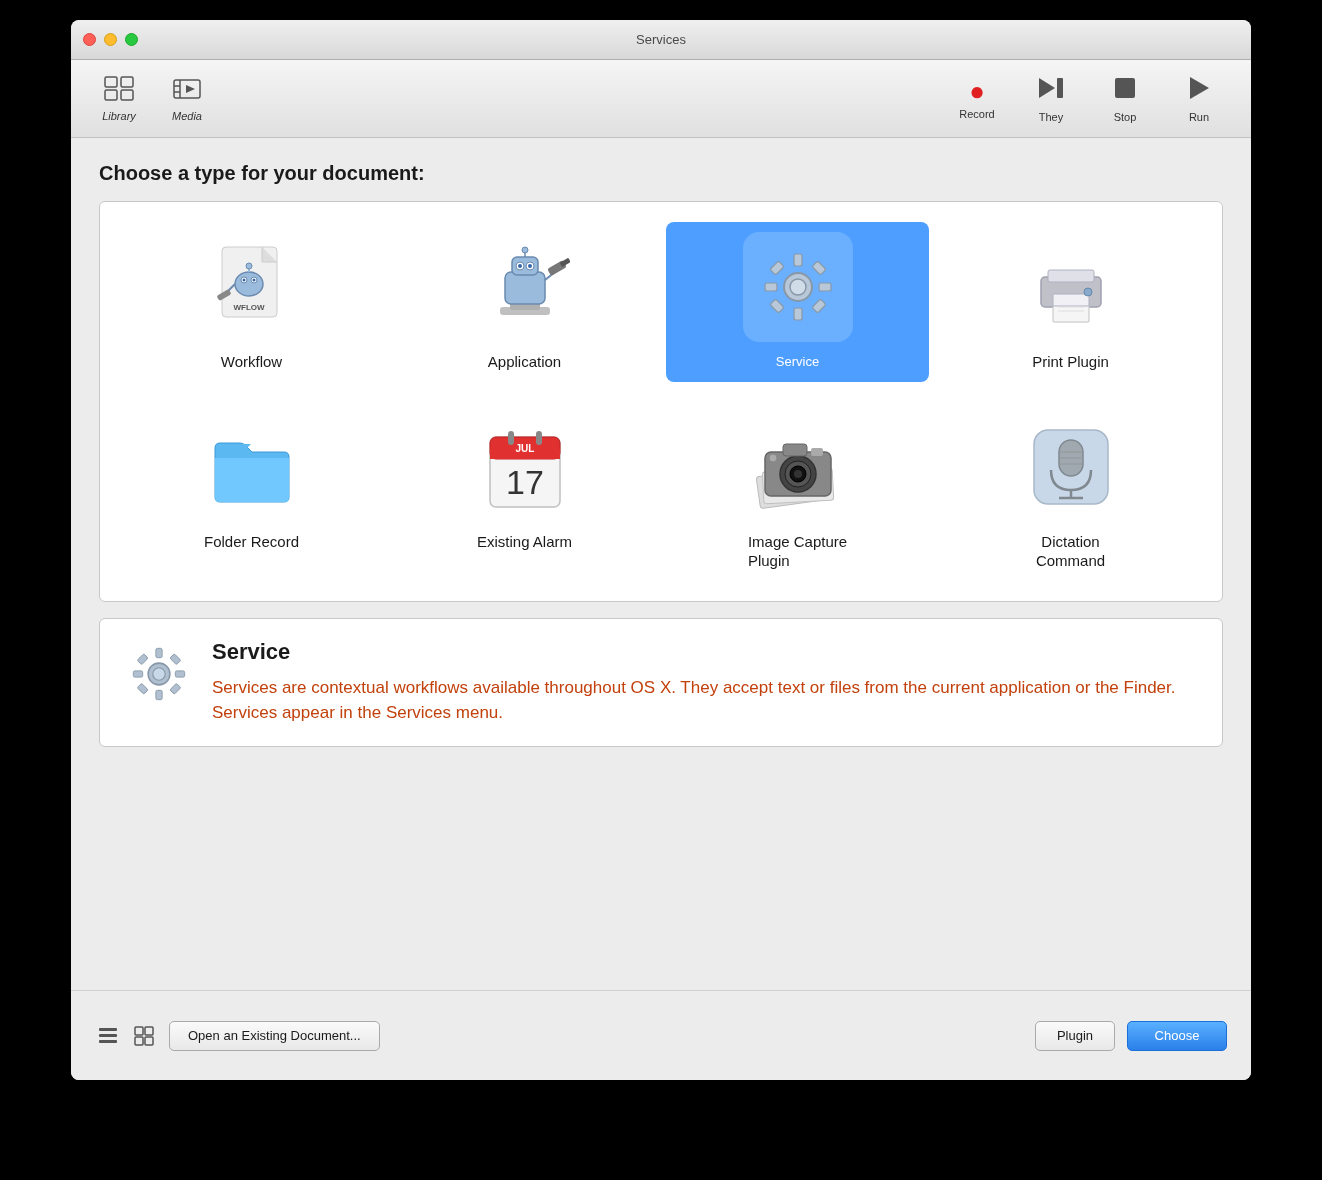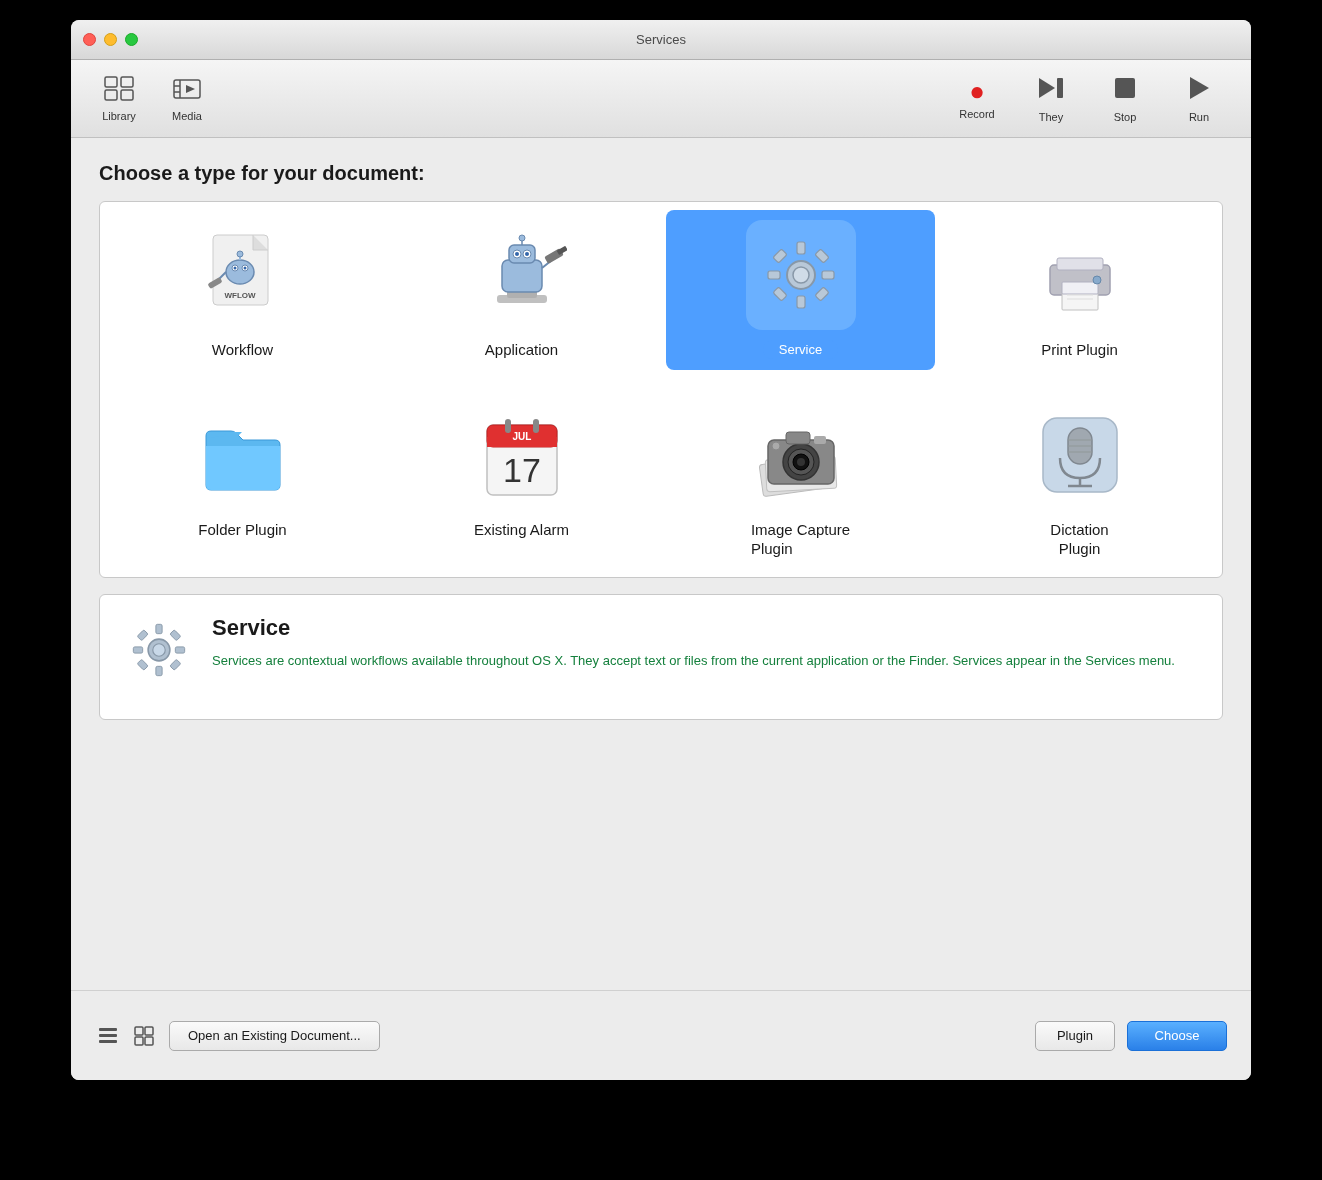--- a/index.html
+++ b/index.html
@@ -73,20 +73,21 @@
     .toolbar-btn {
       display: flex;
       flex-direction: column;
       align-items: center;
       justify-content: center;
       width: 64px;
       height: 62px;
       border-radius: 6px;
       cursor: pointer;
       gap: 4px;
+      font-style: italic;
     }
     .toolbar-btn-icon {
       font-size: 26px;
       color: #555;
       line-height: 1;
     }
     .toolbar-btn-label {
       font-size: 11px;
       color: #333;
     }
@@ -135,21 +136,21 @@
       font-size: 20px;
       font-weight: 700;
       color: #1a1a1a;
     }
 
     
     .type-panel {
       background: #fff;
       border: 1px solid #c8c8c8;
       border-radius: 6px;
-      padding: 8px;
+      padding: 20px;
     }
     .type-grid {
       display: grid;
       grid-template-columns: repeat(4, 1fr);
       gap: 20px 10px;
     }
     .type-item {
       display: flex;
       flex-direction: column;
       align-items: center;
@@ -203,22 +204,22 @@
       text-align: center;
     }
     .desc-text-area { flex: 1; }
     .desc-title {
       font-size: 22px;
       font-weight: 700;
       color: #1a1a1a;
       margin-bottom: 10px;
     }
     .desc-body {
-      font-size: 13px;
-      color: #15803d;
+      font-size: 17px;
+      color: #c2410c;
       line-height: 1.5;
     }
 
     
     .bottom-bar {
       height: 90px;
       background: #ececec;
       border-top: 1px solid #d0d0d0;
       display: flex;
       align-items: center;
@@ -458,21 +459,21 @@
           <div class="type-icon-wrap">
             <svg class="icon-folder" viewBox="0 0 90 90">
 
               <path d="M8,28 L8,75 Q8,80 13,80 L77,80 Q82,80 82,75 L82,35 Q82,30 77,30 L45,30 L38,23 Q36,21 33,21 L13,21 Q8,21 8,26 Z" fill="#5cb8f0" stroke="#3a98d8" stroke-width="1"></path>
 
               <path d="M8,36 L8,75 Q8,80 13,80 L77,80 Q82,80 82,75 L82,36 Z" fill="#70c8ff" stroke="none"></path>
 
               <path d="M8,28 L38,28 L44,22 L33,22 Q28,22 26,26 Z" fill="#5cb8f0" stroke="none"></path>
             </svg>
           </div>
-          <span class="type-label">Folder Plugin</span>
+          <span class="type-label">Folder Record</span>
         </div>
 
         <div class="type-item">
           <div class="type-icon-wrap">
             <svg class="icon-calendar" viewBox="0 0 90 90">
 
               <rect x="10" y="15" width="70" height="70" rx="6" fill="#f5f5f5" stroke="#c0c0c0" stroke-width="1.5"></rect>
 
               <rect x="10" y="15" width="70" height="22" rx="6" fill="#e03030" stroke="#c02020" stroke-width="1"></rect>
               <rect x="10" y="27" width="70" height="10" rx="0" fill="#e03030"></rect>
@@ -525,21 +526,21 @@
               <line x1="33" y1="36" x2="57" y2="36" stroke="#909898" stroke-width="1"></line>
               <line x1="33" y1="42" x2="57" y2="42" stroke="#909898" stroke-width="1"></line>
 
               <path d="M25,48 Q25,68 45,68 Q65,68 65,48" fill="none" stroke="#808890" stroke-width="2.5"></path>
 
               <line x1="45" y1="68" x2="45" y2="76" stroke="#808890" stroke-width="2.5"></line>
               <line x1="33" y1="76" x2="57" y2="76" stroke="#808890" stroke-width="2.5"></line>
             </svg>
           </div>
           <span class="type-label" style="white-space: pre-line; text-align:center;">Dictation
-Plugin</span>
+Command</span>
         </div>
 
       </div>
     </div>
 
     <div class="desc-panel">
       <div class="desc-icon">
         <svg width="70" height="70" viewBox="0 0 90 90">
           <circle cx="45" cy="45" r="14" fill="#b0c0d0" stroke="#8898a8" stroke-width="2"></circle>
           <circle cx="45" cy="45" r="8" fill="#c8d8e8" stroke="#8898a8" stroke-width="1.5"></circle>

